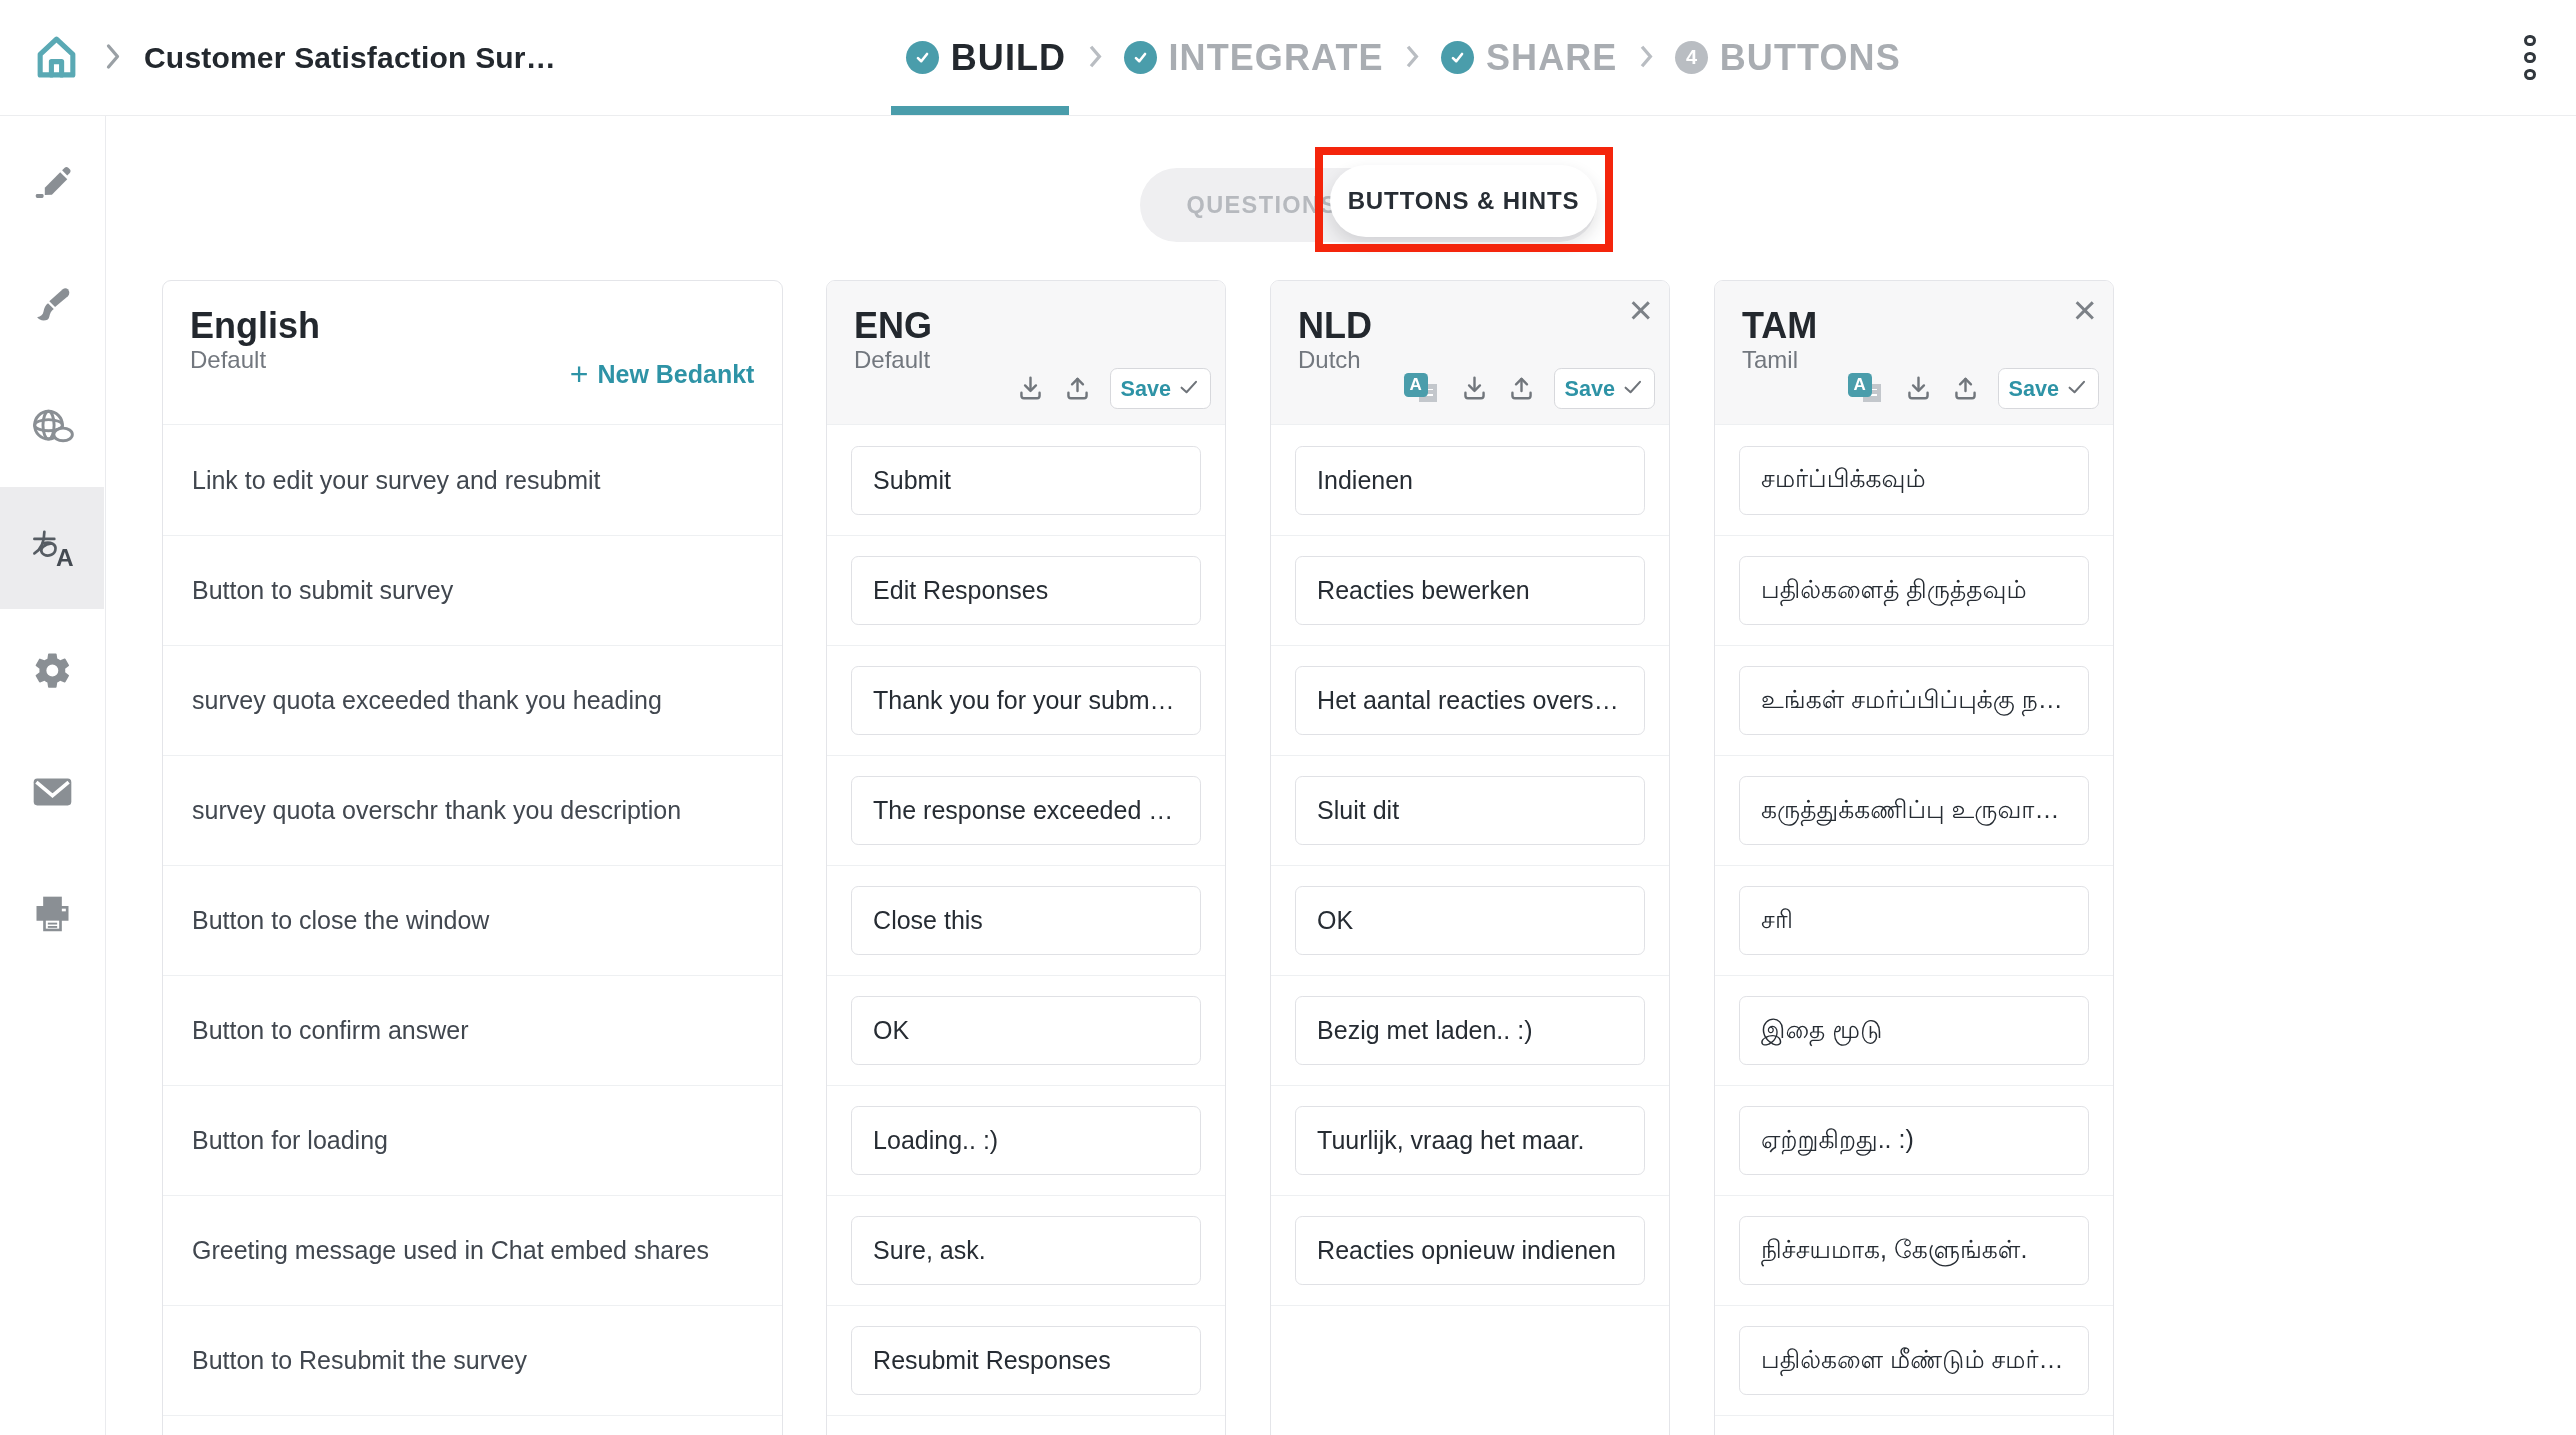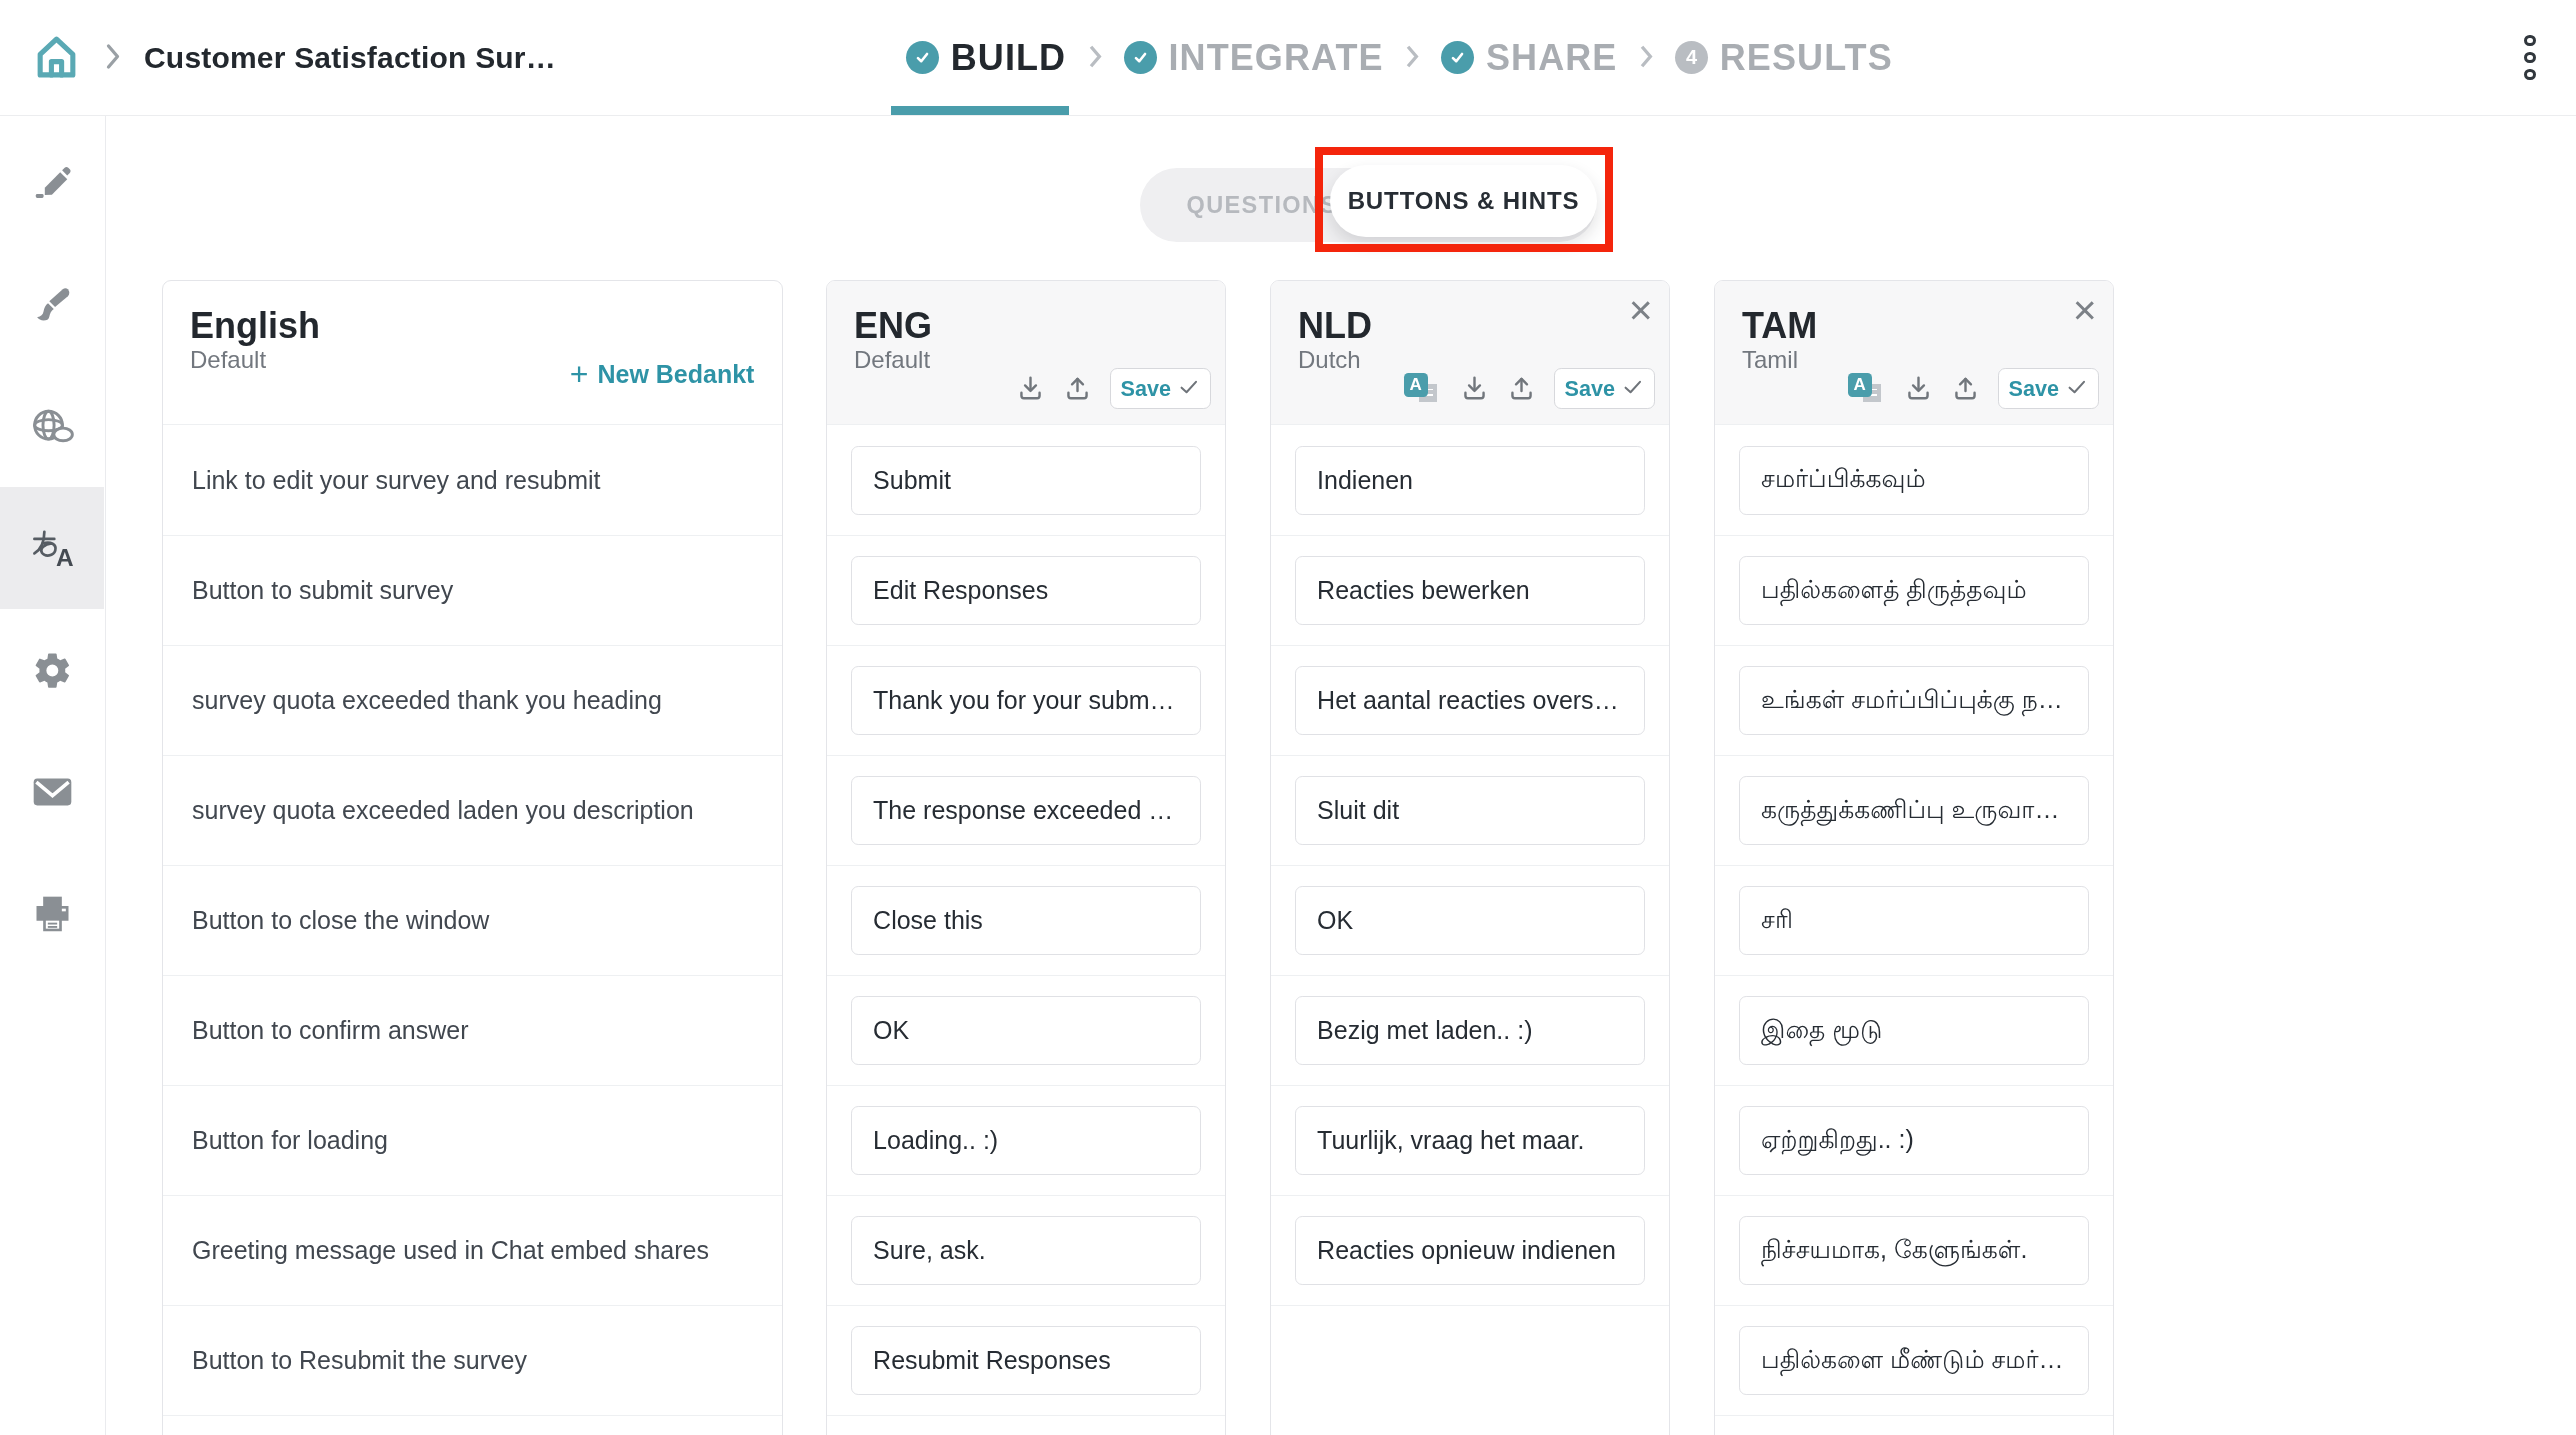--- a/index.html
+++ b/index.html
@@ -135,21 +135,21 @@
               <polyline points="3.5,8 6.4,10.8 11.5,4.4" stroke="#fff" stroke-width="2.3" stroke-linecap="round" stroke-linejoin="round"></polyline>
             </svg>
         </span>
         <span class="slabel">SHARE</span>
       </button>
       <span><svg width="14.4" height="25" viewBox="0 0 10 18" fill="none">
             <path d="M2 2l6 7-6 7" stroke="#b9bdc2" stroke-width="2.4"></path>
           </svg></span>
       <button class="step">
         <span class="scircle num">4</span>
-        <span class="slabel">RESULTS</span>
+        <span class="slabel">BUTTONS</span>
       </button>
     </nav>
     <div class="build-underline"></div>
 
     <button class="kebab">
       <span></span>
         <span></span>
         <span></span>
     </button>
   </div>
@@ -242,21 +242,21 @@
         <div class="row">
           <span class="label-cell">Link to edit your survey and resubmit</span>
         </div>
         <div class="row">
           <span class="label-cell">Button to submit survey</span>
         </div>
         <div class="row">
           <span class="label-cell">survey quota exceeded thank you heading</span>
         </div>
         <div class="row">
-          <span class="label-cell">survey quota exceeded laden you description</span>
+          <span class="label-cell">survey quota overschr thank you description</span>
         </div>
         <div class="row">
           <span class="label-cell">Button to close the window</span>
         </div>
         <div class="row">
           <span class="label-cell">Button to confirm answer</span>
         </div>
         <div class="row">
           <span class="label-cell">Button for loading</span>
         </div>

